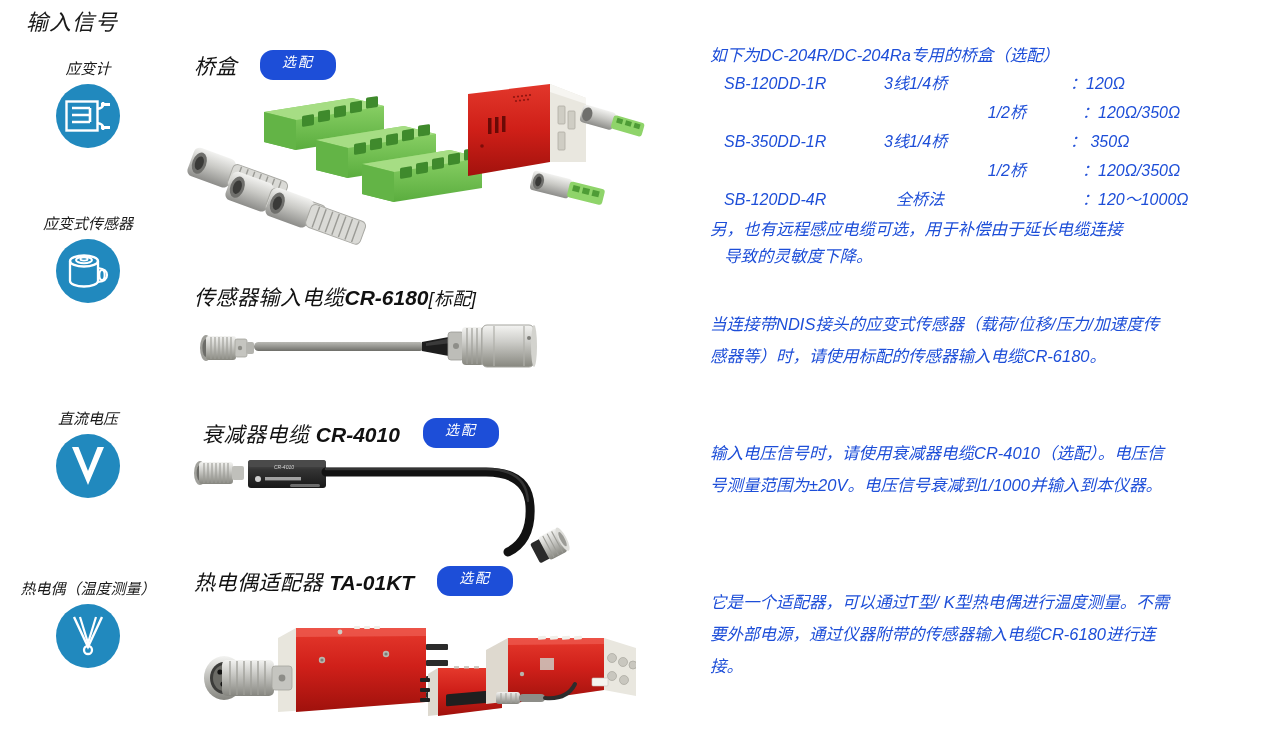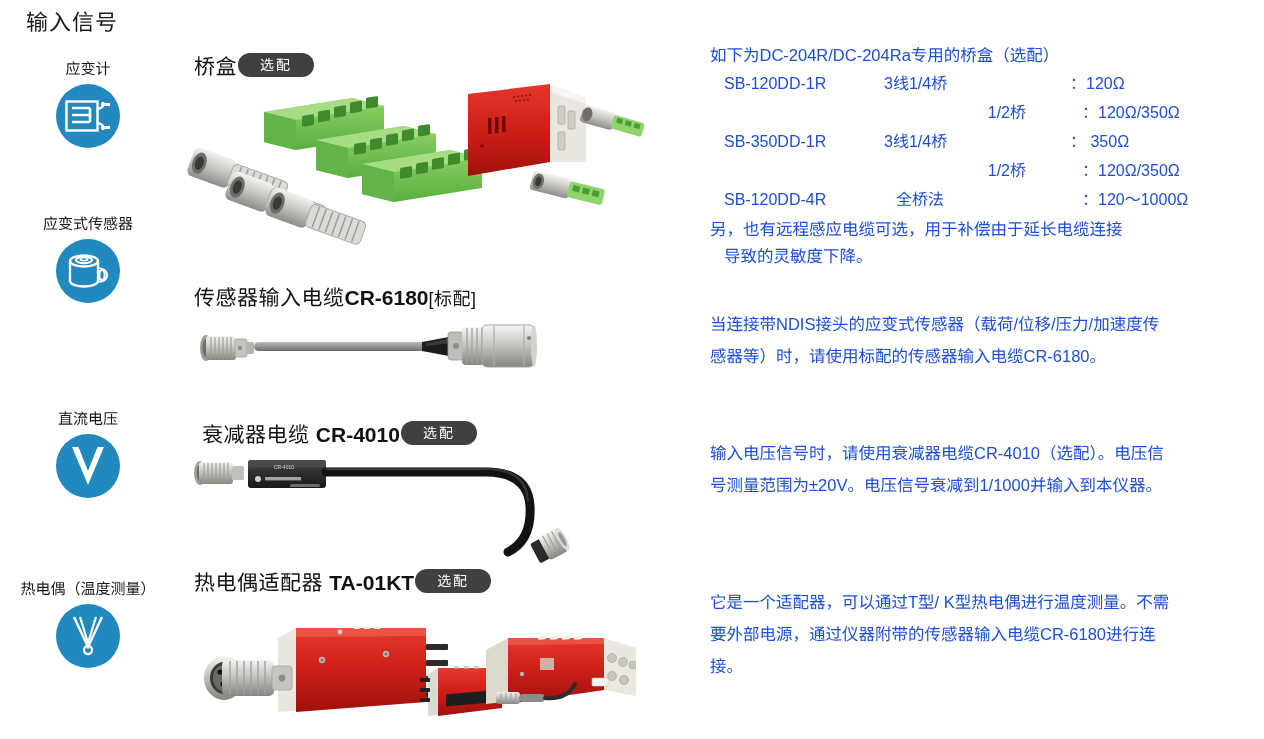--- a/index.html
+++ b/index.html
@@ -5,21 +5,21 @@
   html,body{margin:0;padding:0;}
   body{
     width:1264px;height:739px;
     background:#ffffff;
     font-family:"Liberation Sans","DejaVu Sans",sans-serif;
     color:#1a1a1a;
     position:relative;
     overflow:hidden;
     -webkit-font-smoothing:antialiased;
   }
-  .page{position:relative;width:1216px;height:739px;}
+  .page{position:relative;width:1216px;height:739px;font-style:italic;}
 
   
   .page-title{
     position:absolute;left:26px;top:4px;
     font-size:22px;letter-spacing:1px;color:#1a1a1a;font-weight:400;
   }
 
   
   .icon-col{position:absolute;left:0;top:0;width:176px;height:739px;}
   .icon-item{position:absolute;width:176px;text-align:center;}
@@ -31,26 +31,26 @@
     width:64px;height:64px;border-radius:50%;
     background:#2189be;
     margin:0 auto;position:relative;
     display:flex;align-items:center;justify-content:center;
   }
   .icon-circle svg{display:block;}
 
   
   .prod-col{position:absolute;left:176px;top:0;width:520px;height:739px;}
   .prod-block{position:absolute;}
-  .prod-head{display:flex;align-items:center;gap:1px;white-space:nowrap;}
+  .prod-head{display:flex;gap:23px;white-space:nowrap;}
   .prod-name{font-size:21px;color:#111;letter-spacing:.5px;}
   .prod-name .model{font-weight:700;letter-spacing:0;}
   .prod-name .suffix{font-size:18px;}
   .badge{
-    display:inline-block;background:#404040;color:#fff;
+    display:inline-block;background:#1d4ed8;color:#fff;
     border-radius:13px;padding:4px 22px;font-size:14px;line-height:16px;
     letter-spacing:2px;
   }
 
   
   .text-col{position:absolute;left:700px;top:0;width:564px;height:739px;}
   .txt-block{position:absolute;font-size:16.5px;line-height:27px;color:#1d4ed8;}
   .txt-block p{margin:0;}
   .spec-line{display:flex;line-height:29px;font-size:16px;}
   .spec-c1{width:160px;flex:0 0 160px;}

